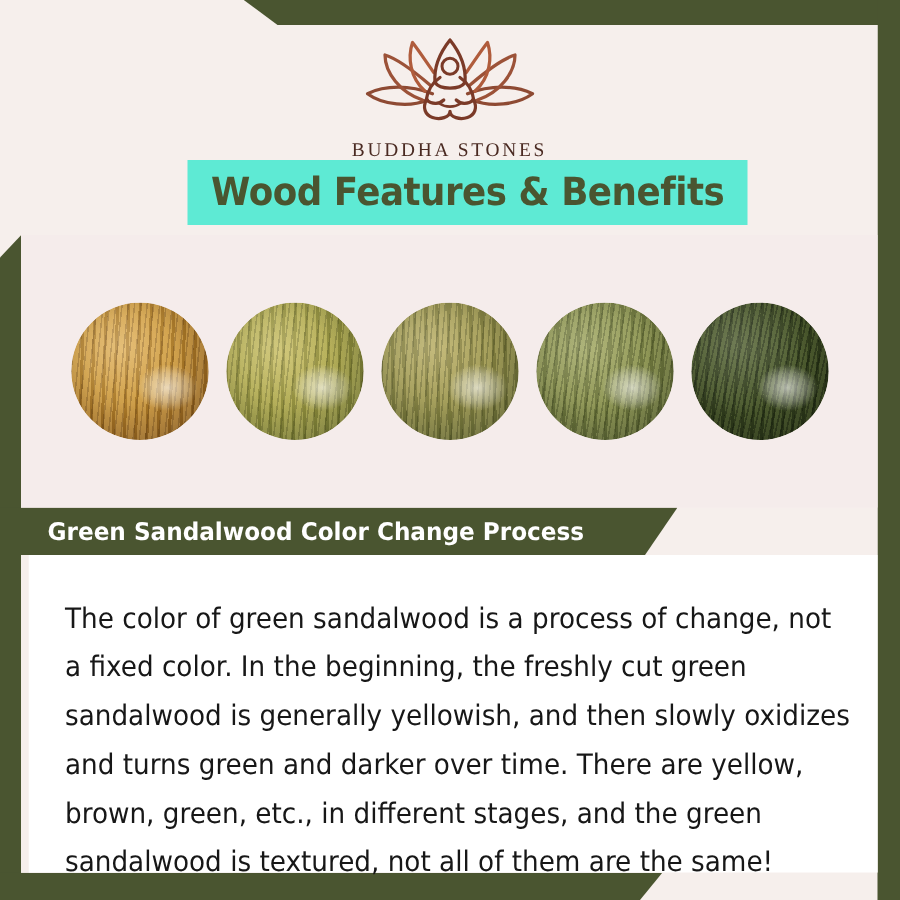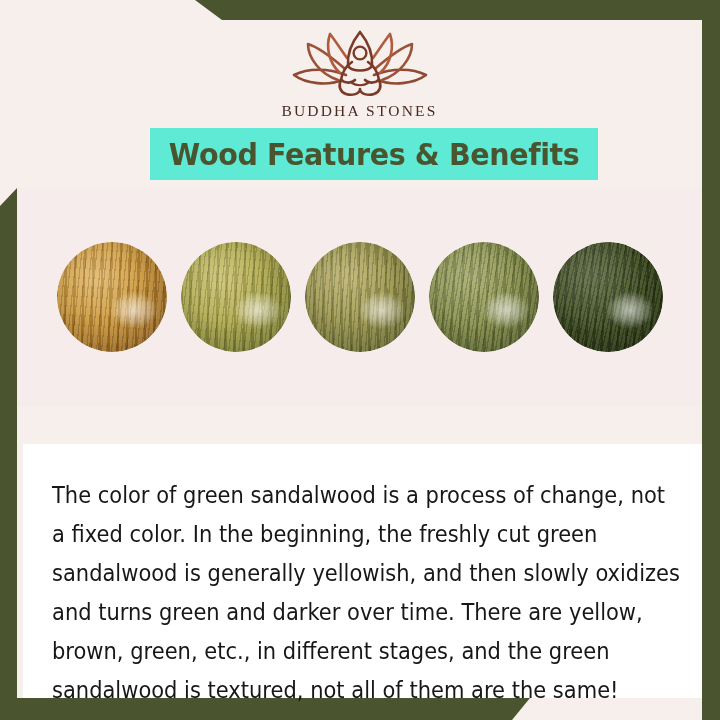--- a/index.html
+++ b/index.html
@@ -66,21 +66,21 @@
     text-align: center;
     padding-top: 8px;
   }
   .logo-mark {
     display: block;
     margin: 0 auto;
     width: 152px;
     height: 72px;
   }
   .logo-word {
-    margin-top: 2px;
+    margin-top: 12px;
     font-family: "Liberation Serif", serif;
     font-size: 15.5px;
     letter-spacing: 2.2px;
     color: #4a2a22;
     font-weight: 400;
   }
 
   
   .title-banner {
     position: absolute;
@@ -298,20 +298,23 @@
                  repeating-linear-gradient(103deg, rgba(18,26,10,0.42) 0px, rgba(18,26,10,0.42) 1.3px, rgba(255,255,255,0.0) 1.3px, rgba(255,255,255,0.0) 4.2px),
                  repeating-linear-gradient(95deg, rgba(14,22,8,0.30) 0px, rgba(14,22,8,0.30) 2.4px, rgba(118,134,78,0.22) 2.4px, rgba(118,134,78,0.22) 8px),
                  radial-gradient(circle at 44% 36%, #4e5c30 0%, #425026 42%, #35421f 72%, #232c14 100%);"></div>
           <div class="gloss"></div>
           <div class="shade"></div>
         </div>
 
       </div>
     </div>
 
+    <div class="ribbon">
+      <div class="ribbon-text">Green Sandalwood Color Change Process</div>
+    </div>
 
     <div class="body-panel">
       <div class="body-inner">
         <p class="body-text">The color of green sandalwood is a process of change, not a fixed color. In the beginning, the freshly cut green sandalwood is generally yellowish, and then slowly oxidizes and turns green and darker over time. There are yellow, brown, green, etc., in different stages, and the green sandalwood is textured, not all of them are the same!</p>
       </div>
     </div>
 
   </div>
 </div>
 

